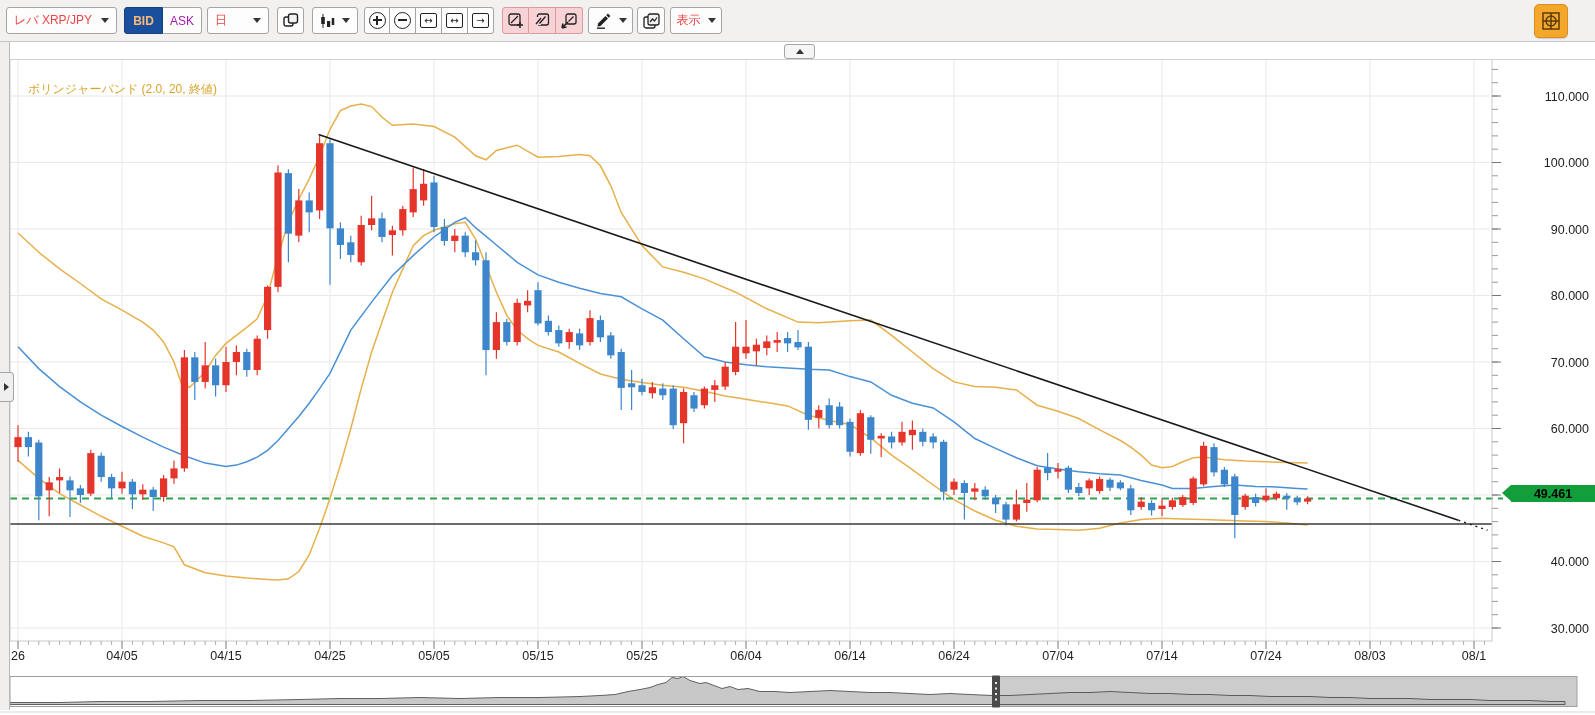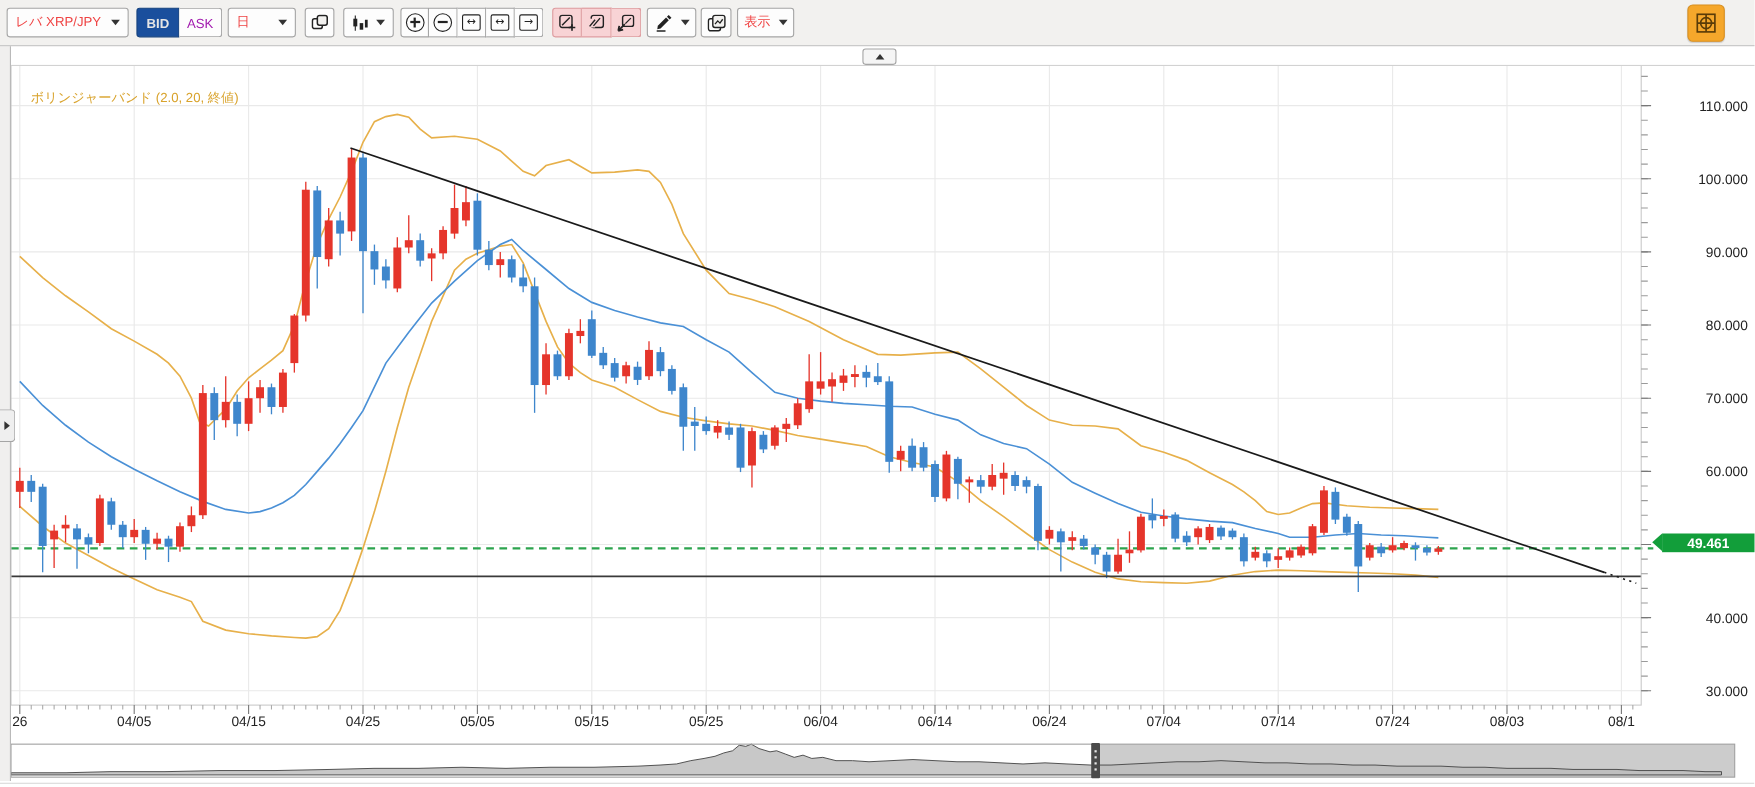--- a/index.html
+++ b/index.html
@@ -13,21 +13,21 @@
       background:#fdfdfd;border:1px solid #a5a5a5;border-radius:3px;font-size:12px;color:#ef4444;cursor:pointer;}
   .tb.sel-box{justify-content:space-between;padding:0 7px;}
   .caret{width:0;height:0;border-left:4px solid transparent;border-right:4px solid transparent;
          border-top:5px solid #333;margin-left:7px;}
   .seg{position:absolute;top:7px;height:27px;display:flex;}
   .seg .sbtn{width:26px;height:27px;box-sizing:border-box;background:#fdfdfd;border:1px solid #a5a5a5;
              border-left:none;display:flex;align-items:center;justify-content:center;cursor:pointer;}
   .seg .sbtn:first-child{border-left:1px solid #a5a5a5;border-radius:3px 0 0 3px;}
   .seg .sbtn:last-child{border-radius:0 3px 3px 0;}
   .bidask{position:absolute;top:7px;height:27px;display:flex;font-size:12px;font-weight:bold;}
-  .bid{width:37px;background:#1a4f9d;color:#e5e5e5;border:1px solid #16437f;border-radius:3px 0 0 3px;
+  .bid{width:37px;background:#1a4f9d;color:#fdba74;border:1px solid #16437f;border-radius:3px 0 0 3px;
        display:flex;align-items:center;justify-content:center;cursor:pointer;}
   .ask{width:38px;background:#fdfdfd;color:#a21caf;border:1px solid #a5a5a5;border-left:none;
        border-radius:0 3px 3px 0;display:flex;align-items:center;justify-content:center;cursor:pointer;font-weight:normal;}
   .pinkseg .sbtn{background:#f8d3d5;border-color:#dd9b9e;width:27px;}
   .pinkseg .sbtn:first-child{border-left:1px solid #dd9b9e;}
   .circle-ic{width:15px;height:15px;border:1.5px solid #222;border-radius:50%;position:relative;}
   .circle-ic:before,.circle-ic:after{content:"";position:absolute;background:#222;}
   .circle-ic.plus:before{left:3px;top:6px;width:9px;height:1.5px;}
   .circle-ic.plus:after{left:6.7px;top:2.5px;width:1.5px;height:9px;}
   .circle-ic.minus:before{left:3px;top:6px;width:9px;height:1.5px;}
@@ -43,21 +43,21 @@
   .splitter{position:absolute;left:0;top:41px;width:10px;height:669px;background:#f0efee;
             border-right:1px solid #b9b9b9;box-sizing:border-box;z-index:22;}
   .splitter-btn{position:absolute;left:0px;top:372px;width:13px;height:28px;background:#efefef;
                 border:1px solid #a5a5a5;border-left:none;border-radius:0 4px 4px 0;display:flex;
                 align-items:center;justify-content:center;z-index:23;cursor:pointer;}
   .crosshair-btn{position:absolute;right:27px;top:4px;width:32px;height:32px;background:#f5a72b;
                  border:1px solid #d98f1f;border-radius:5px;display:flex;align-items:center;justify-content:center;
                  cursor:pointer;box-shadow:0 1px 1px rgba(0,0,0,.15);}
   
   .indicator-label{position:absolute;left:28px;top:81px;font-size:12px;color:#dpa;color:#d9a32c;z-index:10;}
-  .price-tag{position:absolute;left:1511px;top:485px;width:84px;height:17px;background:#129e3a;color:#ffffff;
+  .price-tag{position:absolute;left:1511px;top:485px;width:84px;height:17px;background:#129e3a;color:#000000;
              font-size:12.5px;font-weight:bold;display:flex;align-items:center;justify-content:center;z-index:12;}
   .price-tag:before{content:"";position:absolute;left:-9px;top:0;width:0;height:0;
                     border-top:8.5px solid transparent;border-bottom:8.5px solid transparent;border-right:9px solid #129e3a;}
   svg text{font-family:"Liberation Sans","DejaVu Sans",sans-serif;}
 </style>
 </head>
 <body>
 
 <div class="app">
 

